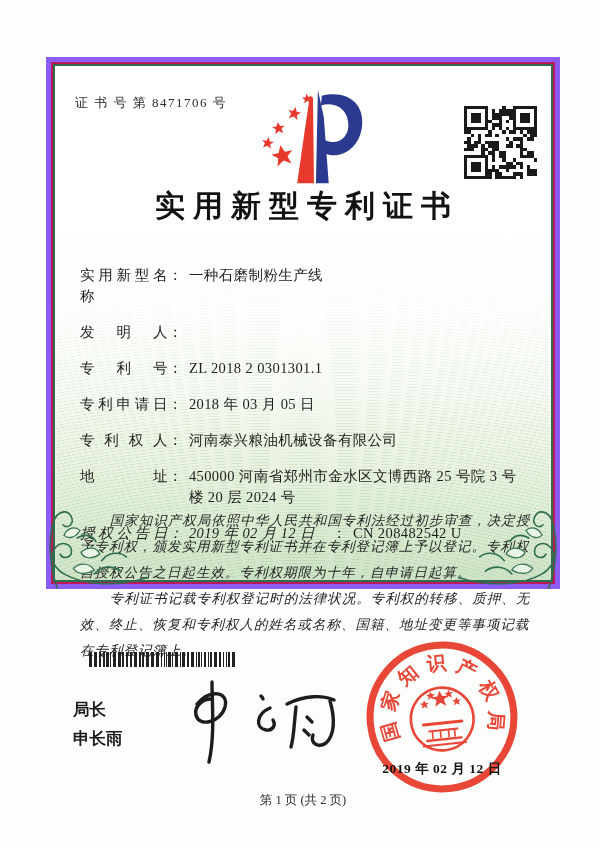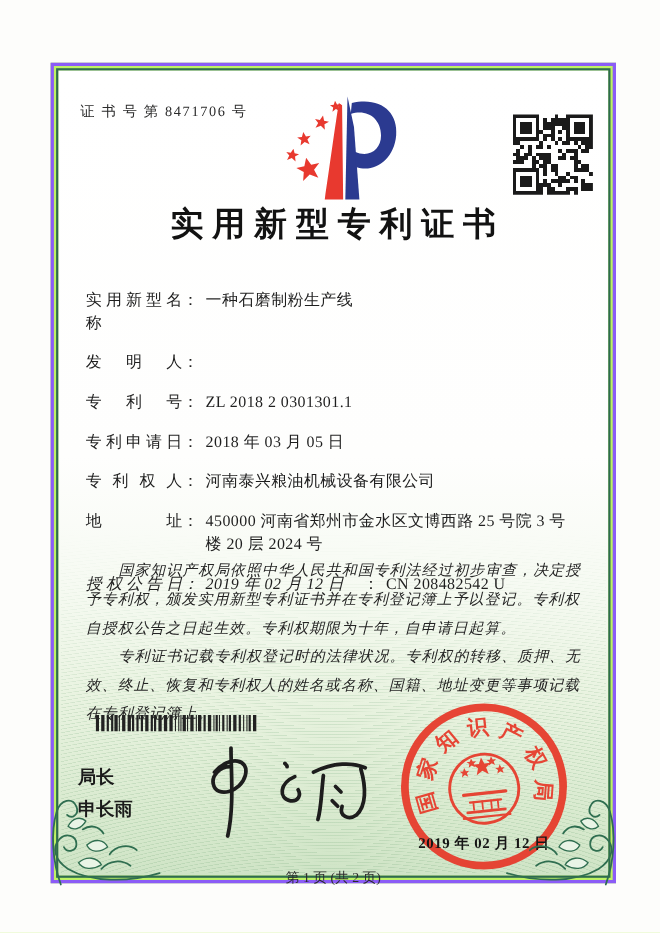--- a/index.html
+++ b/index.html
@@ -2,22 +2,22 @@
 <html><head>
 <meta charset="utf-8">
 <style>
   html,body{margin:0;padding:0;}
   body{
     width:600px;height:848px;position:relative;background:#fdfdfb;
     font-family:"Liberation Serif","DejaVu Serif",serif;color:#1e1e1e;
     overflow:hidden;
   }
   .frame-outer{
-    position:absolute;left:46px;top:57px;width:514px;height:746px;
-    border:3px solid #8b5cf6;background:#bef264;box-sizing:border-box;
+    position:absolute;left:46px;top:57px;width:514px;height:532px;
+    border:5px solid #8b5cf6;background:#be185d;box-sizing:border-box;
   }
   .frame-inner{
     position:absolute;left:2px;top:2px;right:2px;bottom:2px;
     border:2px solid #2e6b4f;box-sizing:border-box;
     background:linear-gradient(180deg,#ffffff 0%,#fefefd 48%,#f6faf2 64%,#e9f3e0 78%,#d9eacf 92%,#cfe4c6 100%);
   }
   .waves{
     position:absolute;left:2px;right:2px;bottom:2px;height:310px;
     background:repeating-radial-gradient(140% 95% at 50% 135%,
       rgba(66,138,80,0.14) 0px, rgba(66,138,80,0.14) 1px,

